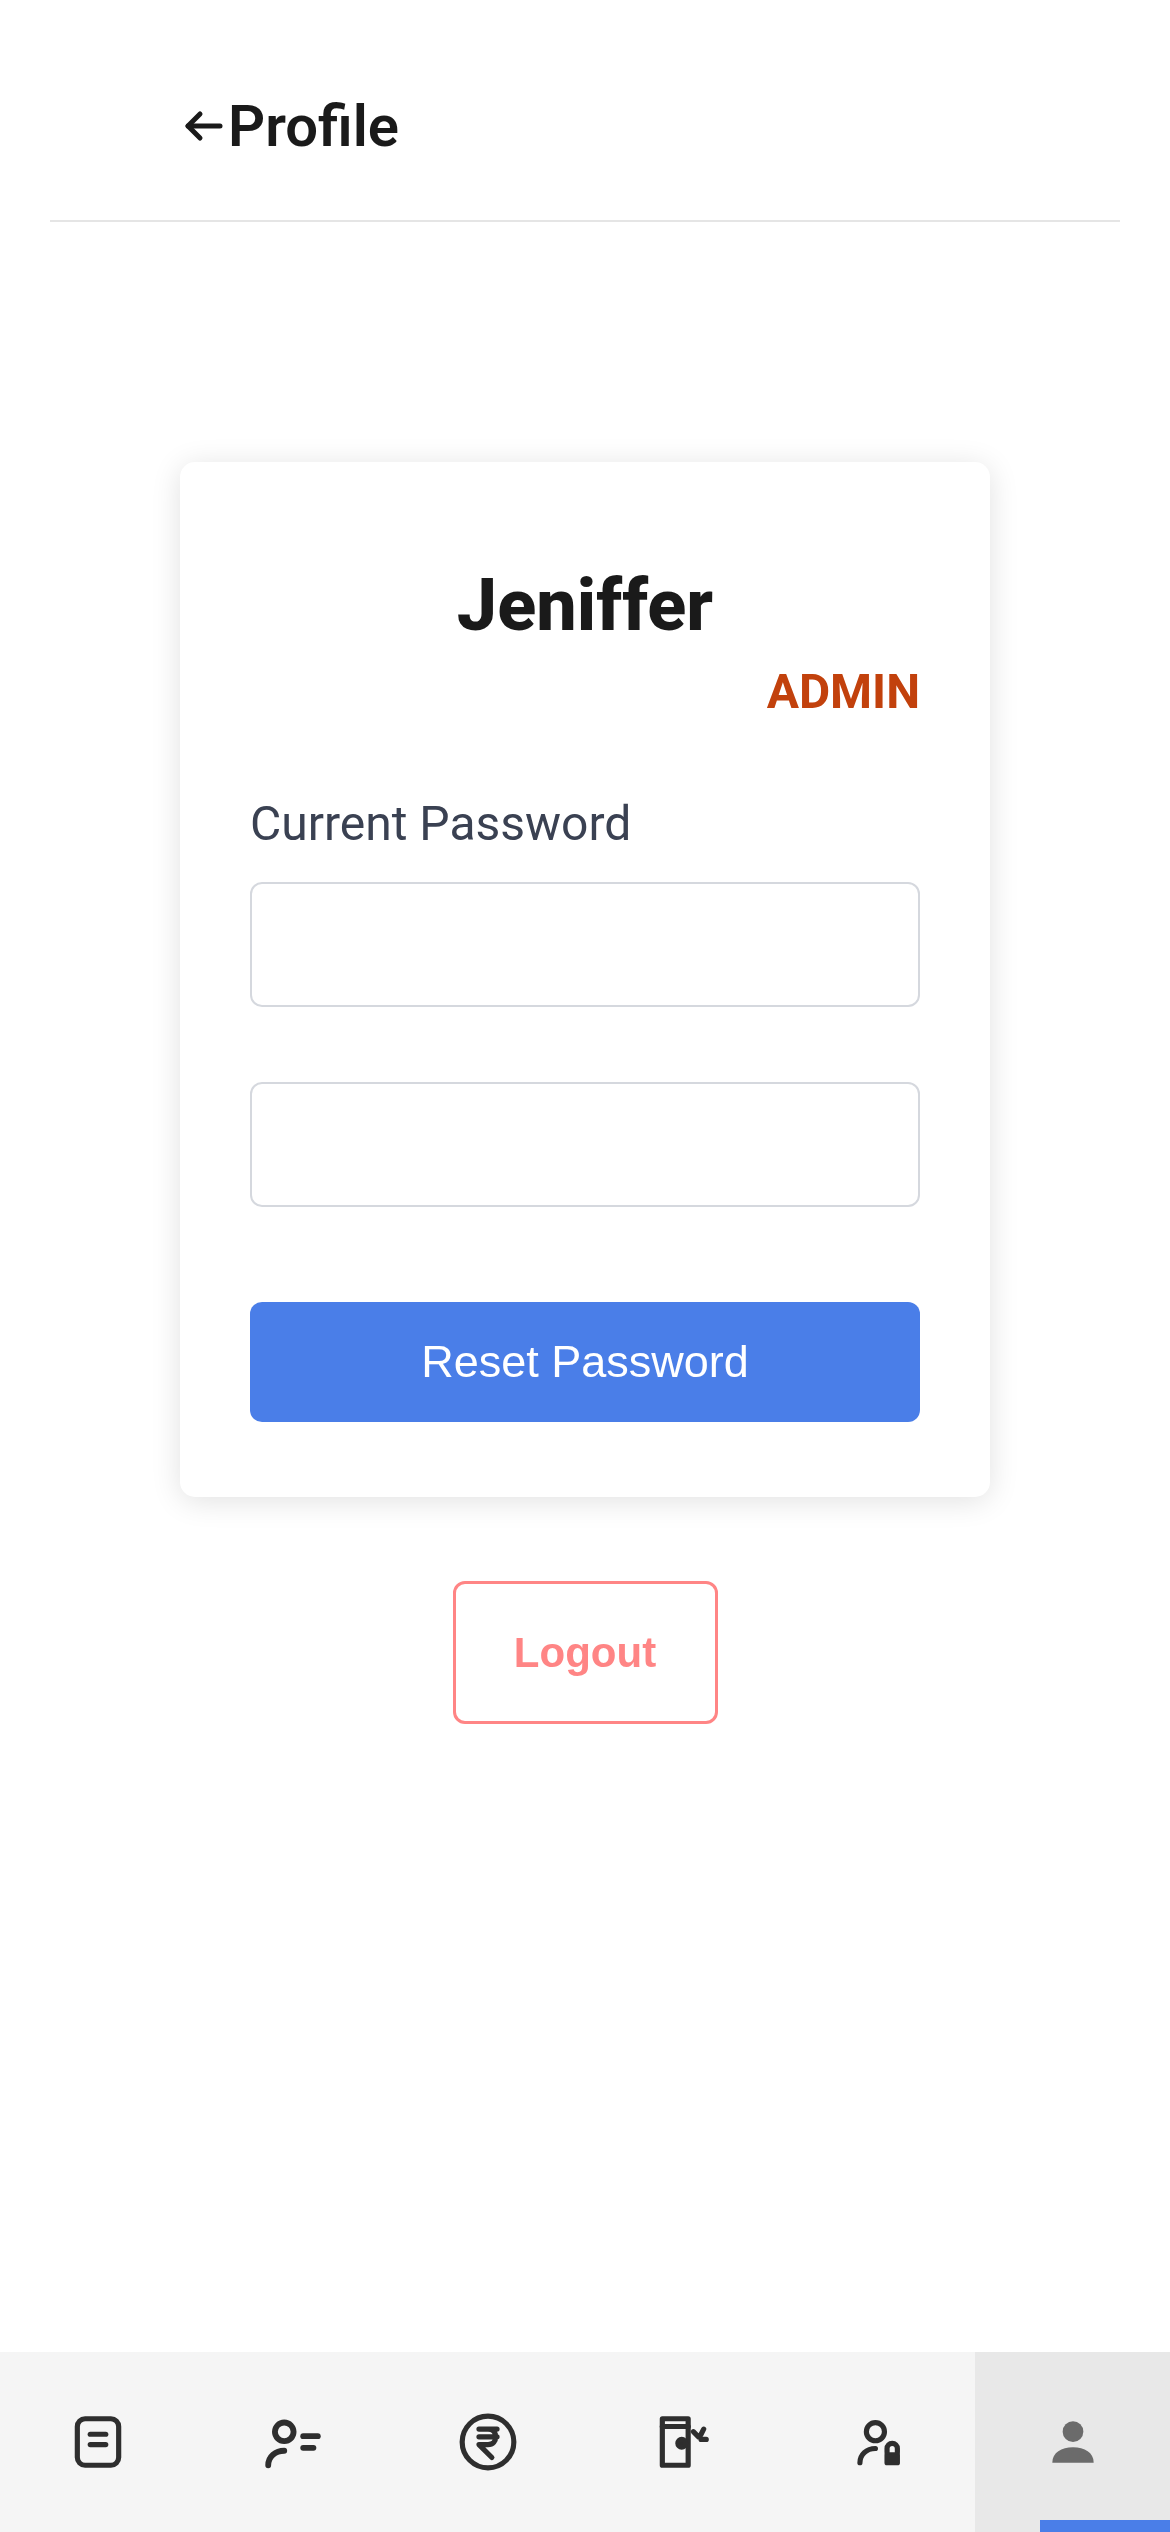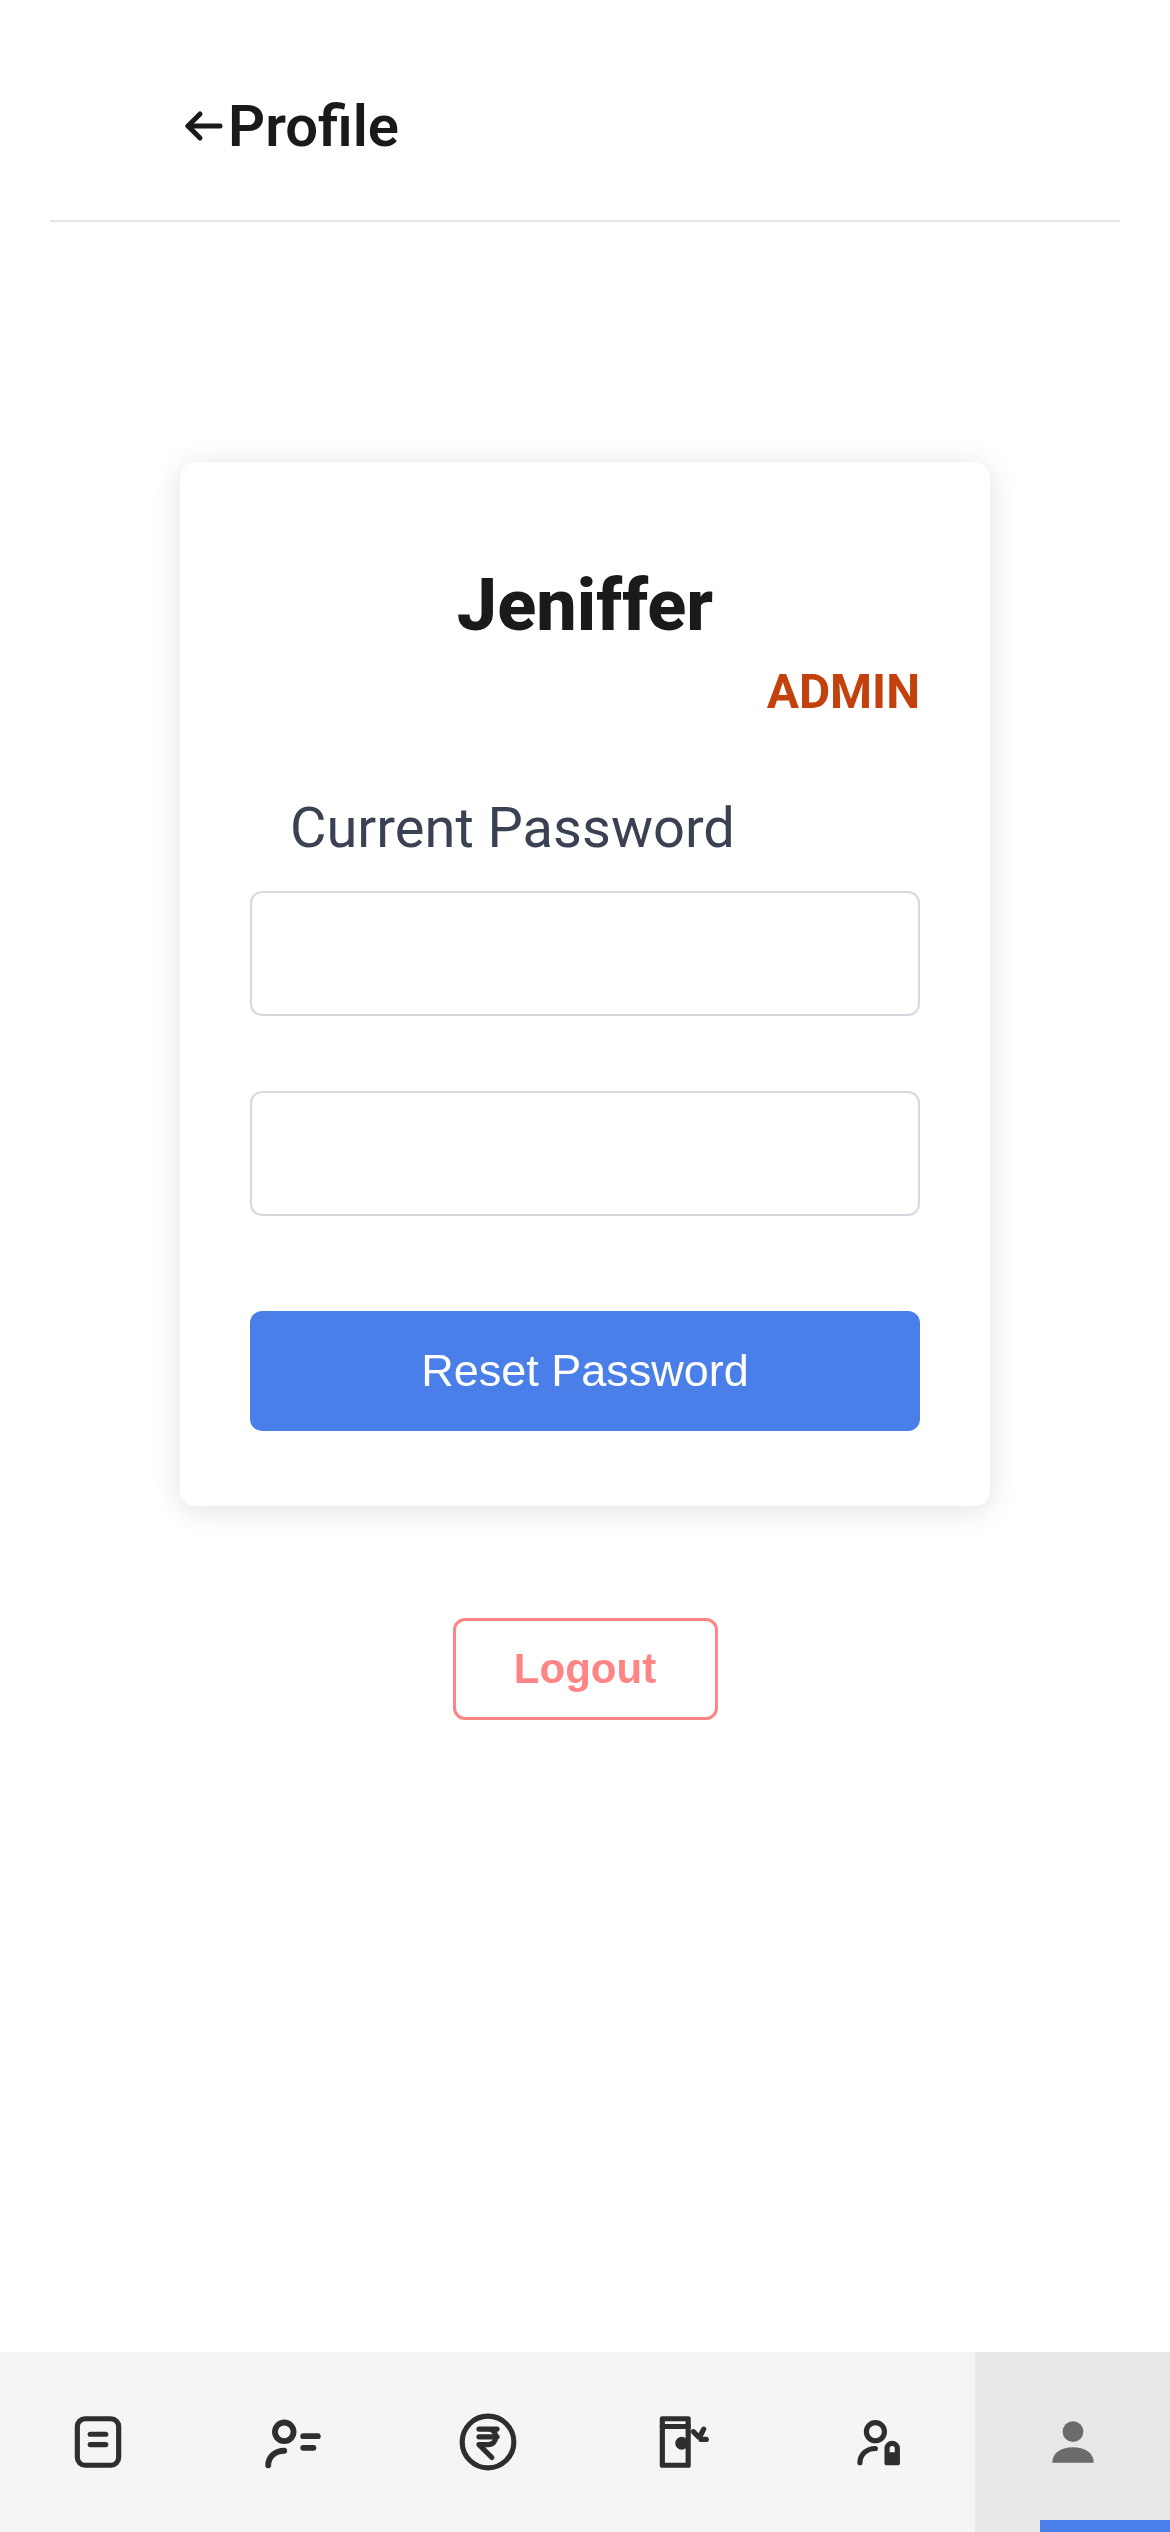--- a/index.html
+++ b/index.html
@@ -50,26 +50,25 @@
       color: #c2410c;
       margin-top: 15px;
     }
     .form-group {
       margin-top: 75px;
     }
     .form-group:first-of-type {
       margin-top: 90px;
     }
     .form-label {
-      font-size: 56px;
+      font-size: 48px;
       color: #3a4152;
       font-weight: 400;
       display: block;
       margin-bottom: 30px;
-      margin-left: 40px;
     }
     .form-input {
       width: 100%;
       height: 125px;
       border: 2px solid #d5d8de;
       border-radius: 12px;
       font-size: 40px;
       padding: 0 25px;
       background: #ffffff;
     }
@@ -80,23 +79,23 @@
       color: #ffffff;
       font-size: 45px;
       font-weight: 400;
       border: none;
       border-radius: 12px;
       margin-top: 95px;
       cursor: pointer;
     }
     .logout-btn {
       display: block;
-      margin: 112px auto 0 auto;
+      margin: 84px auto 0 auto;
       width: 265px;
-      height: 102px;
+      height: 143px;
       background: #ffffff;
       color: #ff8585;
       font-size: 42px;
       font-weight: 600;
       border: 3px solid #ff8585;
       border-radius: 12px;
       cursor: pointer;
     }
     .bottom-nav {
       position: absolute;

